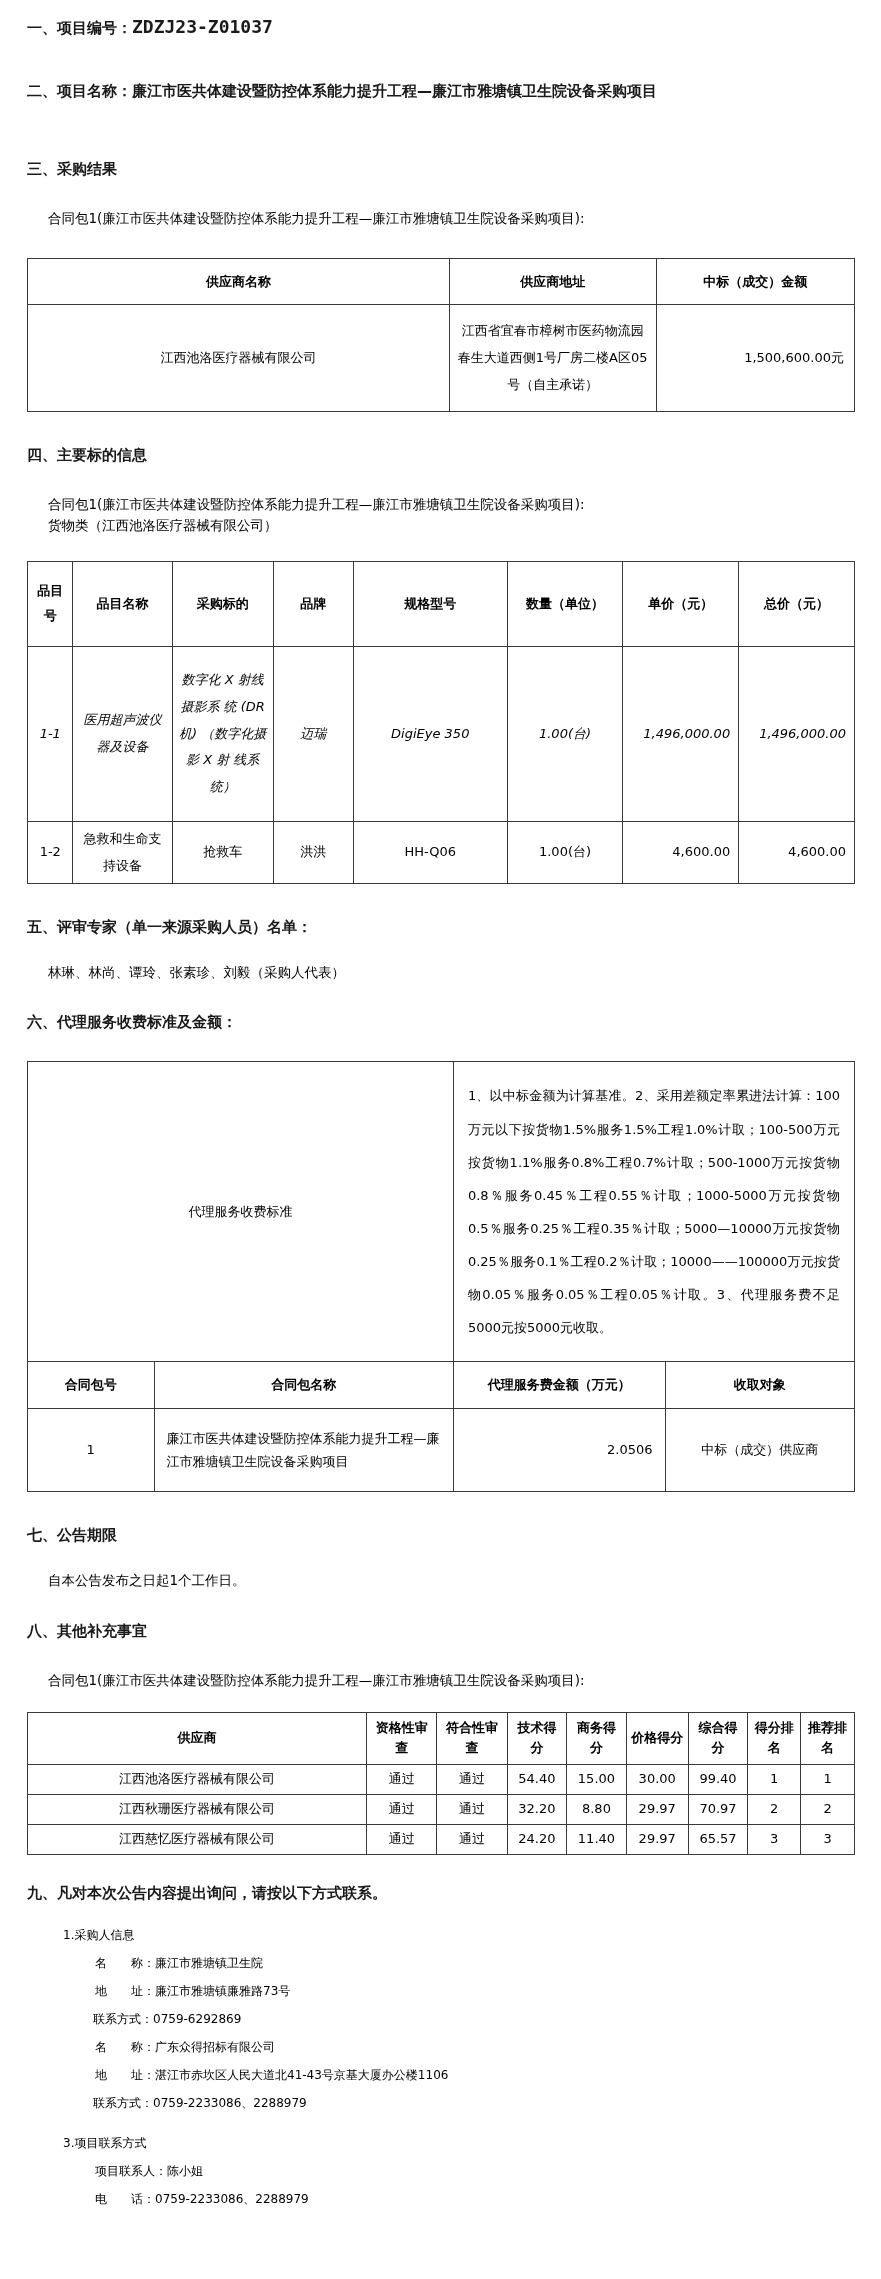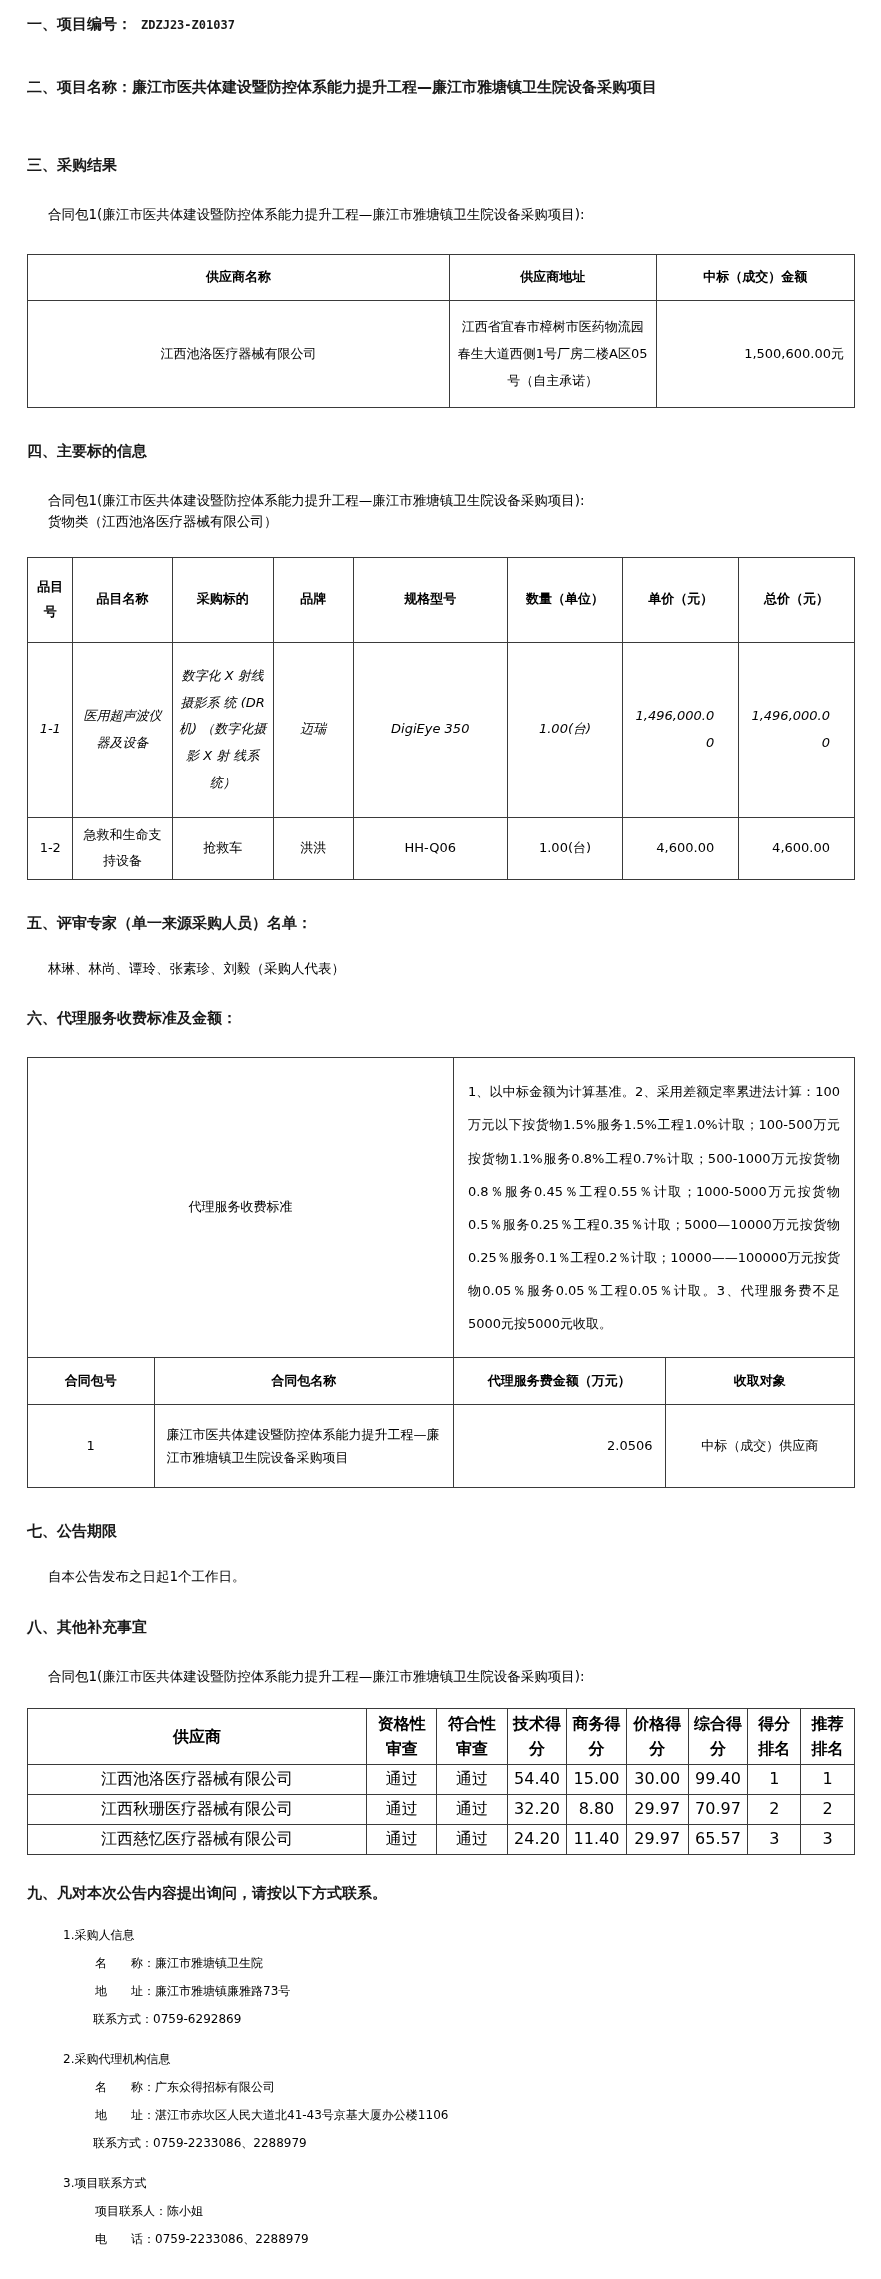--- a/index.html
+++ b/index.html
@@ -13,21 +13,21 @@
     -webkit-font-smoothing: antialiased;
   }
   .page { padding: 14px 26px 0 27px; min-height: 2279px; }
 
   .sec-heading {
     font-size: 15px;
     font-weight: bold;
     color: #1a1a1a;
     line-height: 1.4;
   }
-  .mono { font-family: "DejaVu Sans Mono", monospace; font-weight: bold; font-size: 12px; margin-left: 9px; }
+  .mono { font-family: "DejaVu Sans Mono", monospace; font-weight: bold; font-size: 18px; }
 
   .indent-line {
     margin-left: 21px;
     font-size: 13.5px;
     line-height: 1.5;
     color: #000;
   }
 
   table {
     width: 100%;
@@ -48,41 +48,41 @@
 
   
   .t-result th { height: 46px; }
   .t-result td { height: 107px; }
   .t-result .amount { text-align: right; padding-right: 10px; }
 
   
   .t-items th { height: 85px; line-height: 1.9; }
   .t-items .row-1 td { height: 175px; font-style: italic; }
   .t-items .row-2 td { height: 60px; }
-  .t-items .price { text-align: right; padding-right: 24px; }
+  .t-items .price { text-align: right; padding-right: 8px; }
   .t-items .subject-cell { text-align: center; }
 
   
   .t-fee .std-text {
     text-align: justify;
     text-align-last: left;
     line-height: 2.55;
     font-size: 13px;
     padding: 10px 14px;
     height: 300px;
     vertical-align: middle;
   }
   .t-fee .std-label { height: 300px; font-weight: normal; }
   .t-fee th { height: 47px; }
   .t-fee .data-row td { height: 83px; }
   .t-fee .pkg-name { text-align: left; padding-left: 12px; line-height: 1.8; }
   .t-fee .fee-amount { text-align: right; padding-right: 12px; }
 
   
-  .t-score { font-size: 16px; }
+  .t-score { font-size: 13px; }
   .t-score th { height: 52px; line-height: 1.6; padding: 2px 4px; }
   .t-score td { height: 30px; line-height: 1.3; padding: 2px 4px; }
   .gap-57 { margin-top: 57px; }
   .gap-42 { margin-top: 42px; }
   .gap-33 { margin-top: 33px; }
   .gap-30 { margin-top: 30px; }
   .gap-28 { margin-top: 28px; }
   .gap-24 { margin-top: 24px; }
 
   .contact-block { font-size: 12px; line-height: 1.5; }
@@ -282,21 +282,20 @@
     </div>
     <div class="contact-line">
       <span>地　　址：</span><span>廉江市雅塘镇廉雅路73号</span>
     </div>
     <div class="contact-line-wide">
       <span>联系方式：</span><span>0759-6292869</span>
     </div>
   </div>
 
   <div class="contact-block">
-    <div class="contact-title">2.采购代理机构信息</div>
     <div class="contact-line">
       <span>名　　称：</span><span>广东众得招标有限公司</span>
     </div>
     <div class="contact-line">
       <span>地　　址：</span><span>湛江市赤坎区人民大道北41-43号京基大厦办公楼1106</span>
     </div>
     <div class="contact-line-wide">
       <span>联系方式：</span><span>0759-2233086、2288979</span>
     </div>
   </div>

